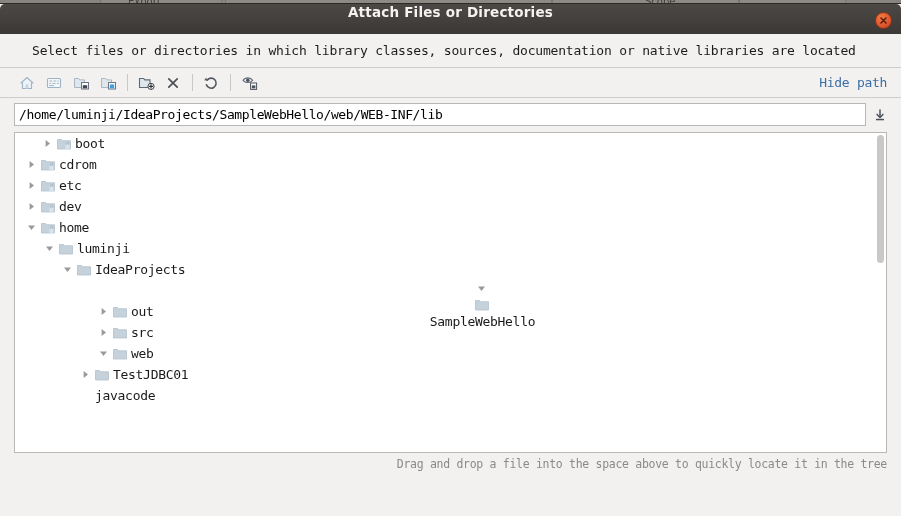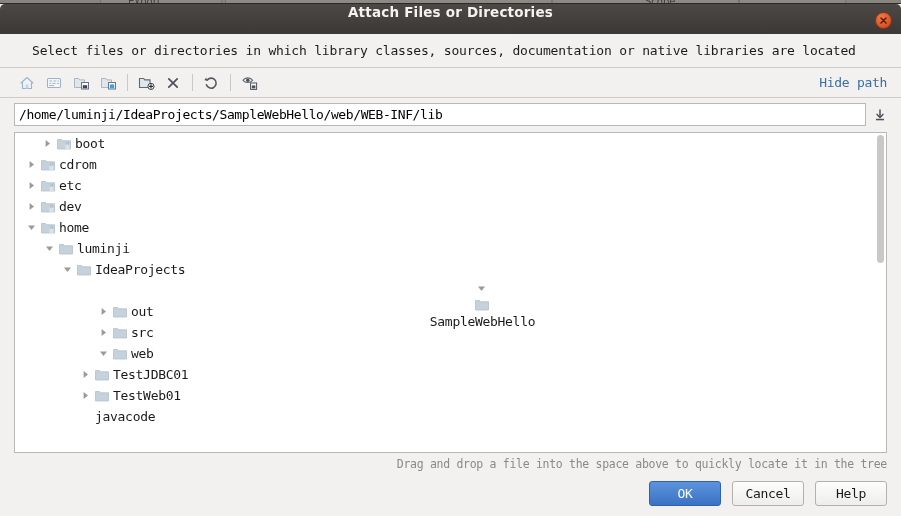--- a/index.html
+++ b/index.html
@@ -529,47 +529,29 @@
               <path d="M2.6 1 L7 4.5 L2.6 8 Z" fill="#9a9a9a"></path>
             </svg>
           </span>
           <span class="ficon">
             <svg width="14" height="12" viewBox="0 0 14 12">
               <path d="M0.5 1.5 h4 l1 1.3 h8 v8.2 h-13 Z" fill="#c5d2dc" stroke="#b2c0cc" stroke-width="0.8"></path>
             </svg>
           </span>
           <span class="label">TestJDBC01</span>
         </div>
-        <div class="row" style="padding-left: 62px;">
-          <span class="twisty">
-            <svg width="9" height="9" viewBox="0 0 9 9">
-              <path d="M2.6 1 L7 4.5 L2.6 8 Z" fill="#9a9a9a"></path>
-            </svg>
-          </span>
-          <span class="ficon">
-            <svg width="14" height="12" viewBox="0 0 14 12">
-              <path d="M0.5 1.5 h4 l1 1.3 h8 v8.2 h-13 Z" fill="#c5d2dc" stroke="#b2c0cc" stroke-width="0.8"></path>
-            </svg>
-          </span>
-          <span class="label">TestWeb01</span>
-        </div>
         <div class="row" style="padding-left: 44px;">
           <span class="twisty"></span>
           <span class="ficon"></span>
           <span class="label">javacode</span>
         </div>
       </div>
     <div id="vscroll">
       <div id="vthumb"></div>
     </div>
   </div>
 
   <div id="hintrow">
     <span class="hint">Drag and drop a file into the space above to quickly locate it in the tree</span>
   </div>
 
-  <div id="buttonbar">
-    <div class="dlg-btn primary">OK</div>
-    <div class="dlg-btn">Cancel</div>
-    <div class="dlg-btn">Help</div>
-  </div>
 
 </div>
 
 </body></html>

